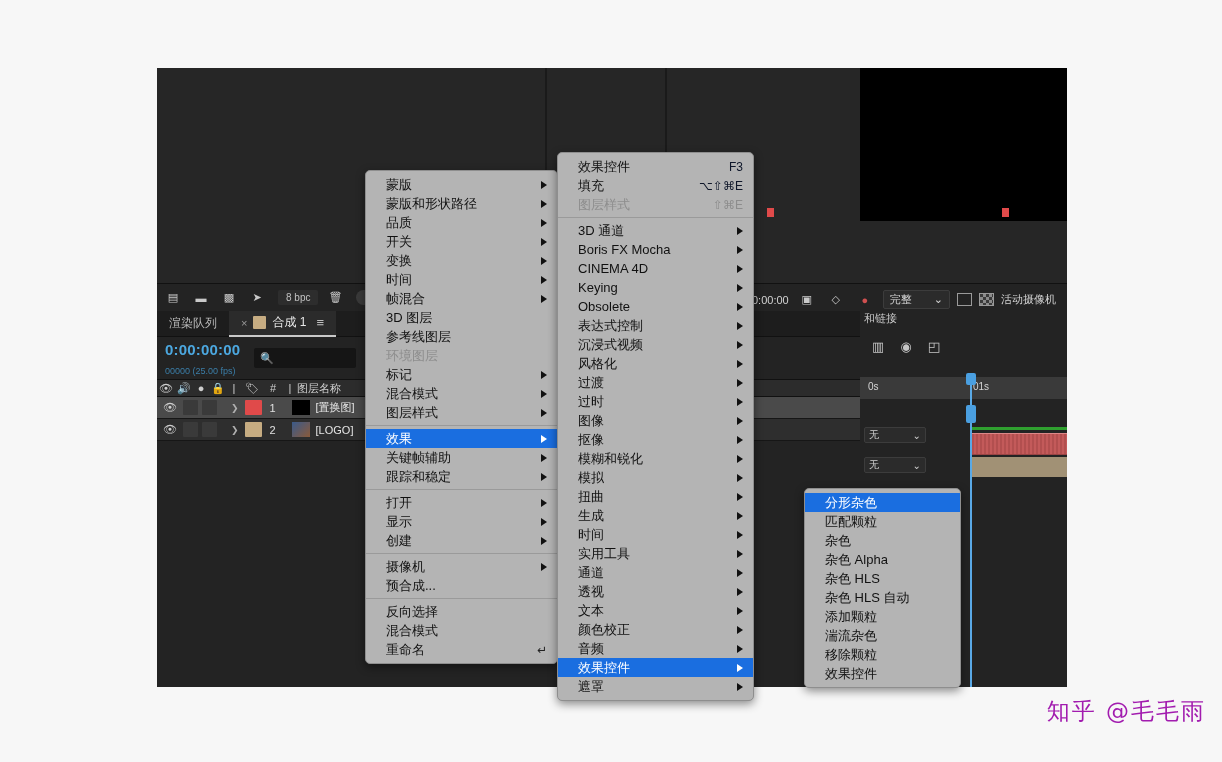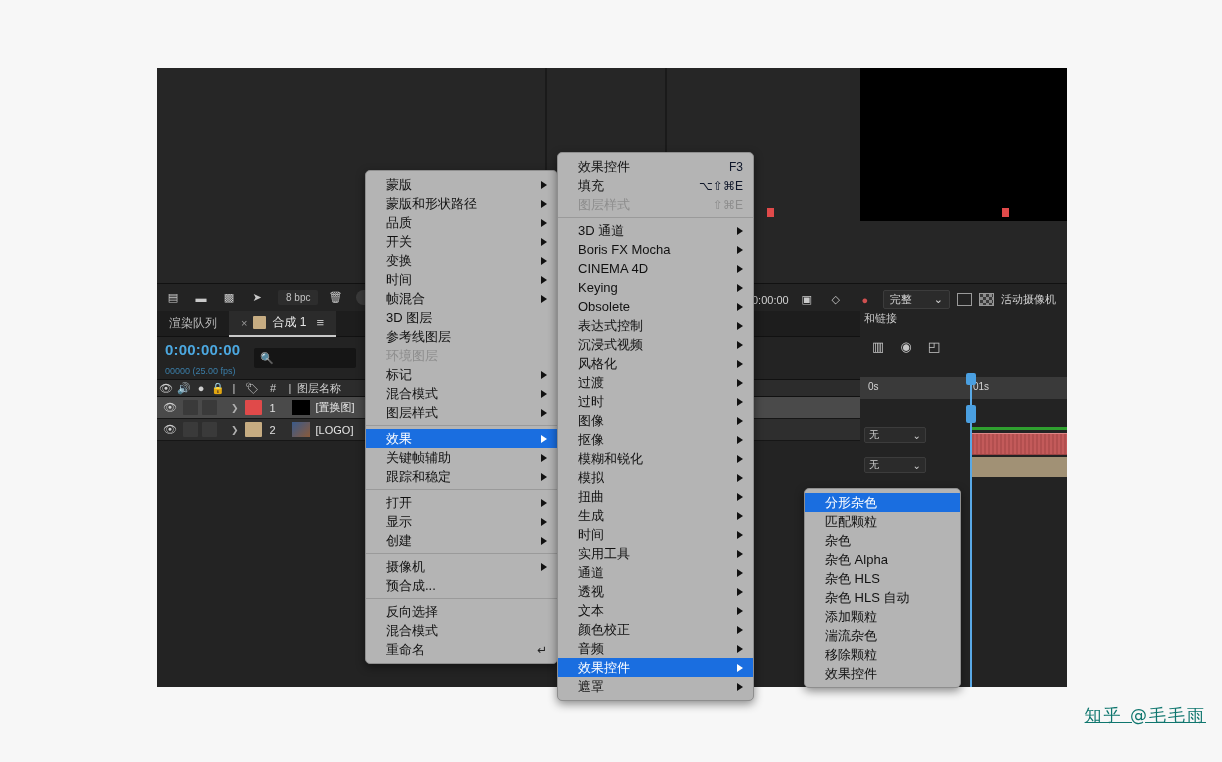--- a/index.html
+++ b/index.html
@@ -165,23 +165,22 @@
   .mi .retico { position: absolute; right: 10px; color: #222; font-size: 12px; }
   .sep { height: 1px; background: #9a9a9a; margin: 3px 0; }
 
   #menu1 { left: 365px; top: 170px; width: 193px; }
   #menu2 { left: 557px; top: 152px; width: 197px; }
   #menu3 { left: 776px; top: 488px; width: 157px; margin-left: 28px; }
 
   
   #wm {
     position: absolute; right: 16px; bottom: 35px;
-    color: #0f766e; font-size: 17px; letter-spacing: 2px;
+    color: #a21caf; font-size: 23px; letter-spacing: 2px;
     font-family: "DejaVu Sans", "Liberation Sans", sans-serif;
-    text-decoration: underline;
   }
   #shadowtext {
     position: absolute; left: 586px; bottom: 6px; color: #e9e9e9; font-size: 11px;
   }
 </style>
 </head>
 <body>
 
 <div id="stage">
 

